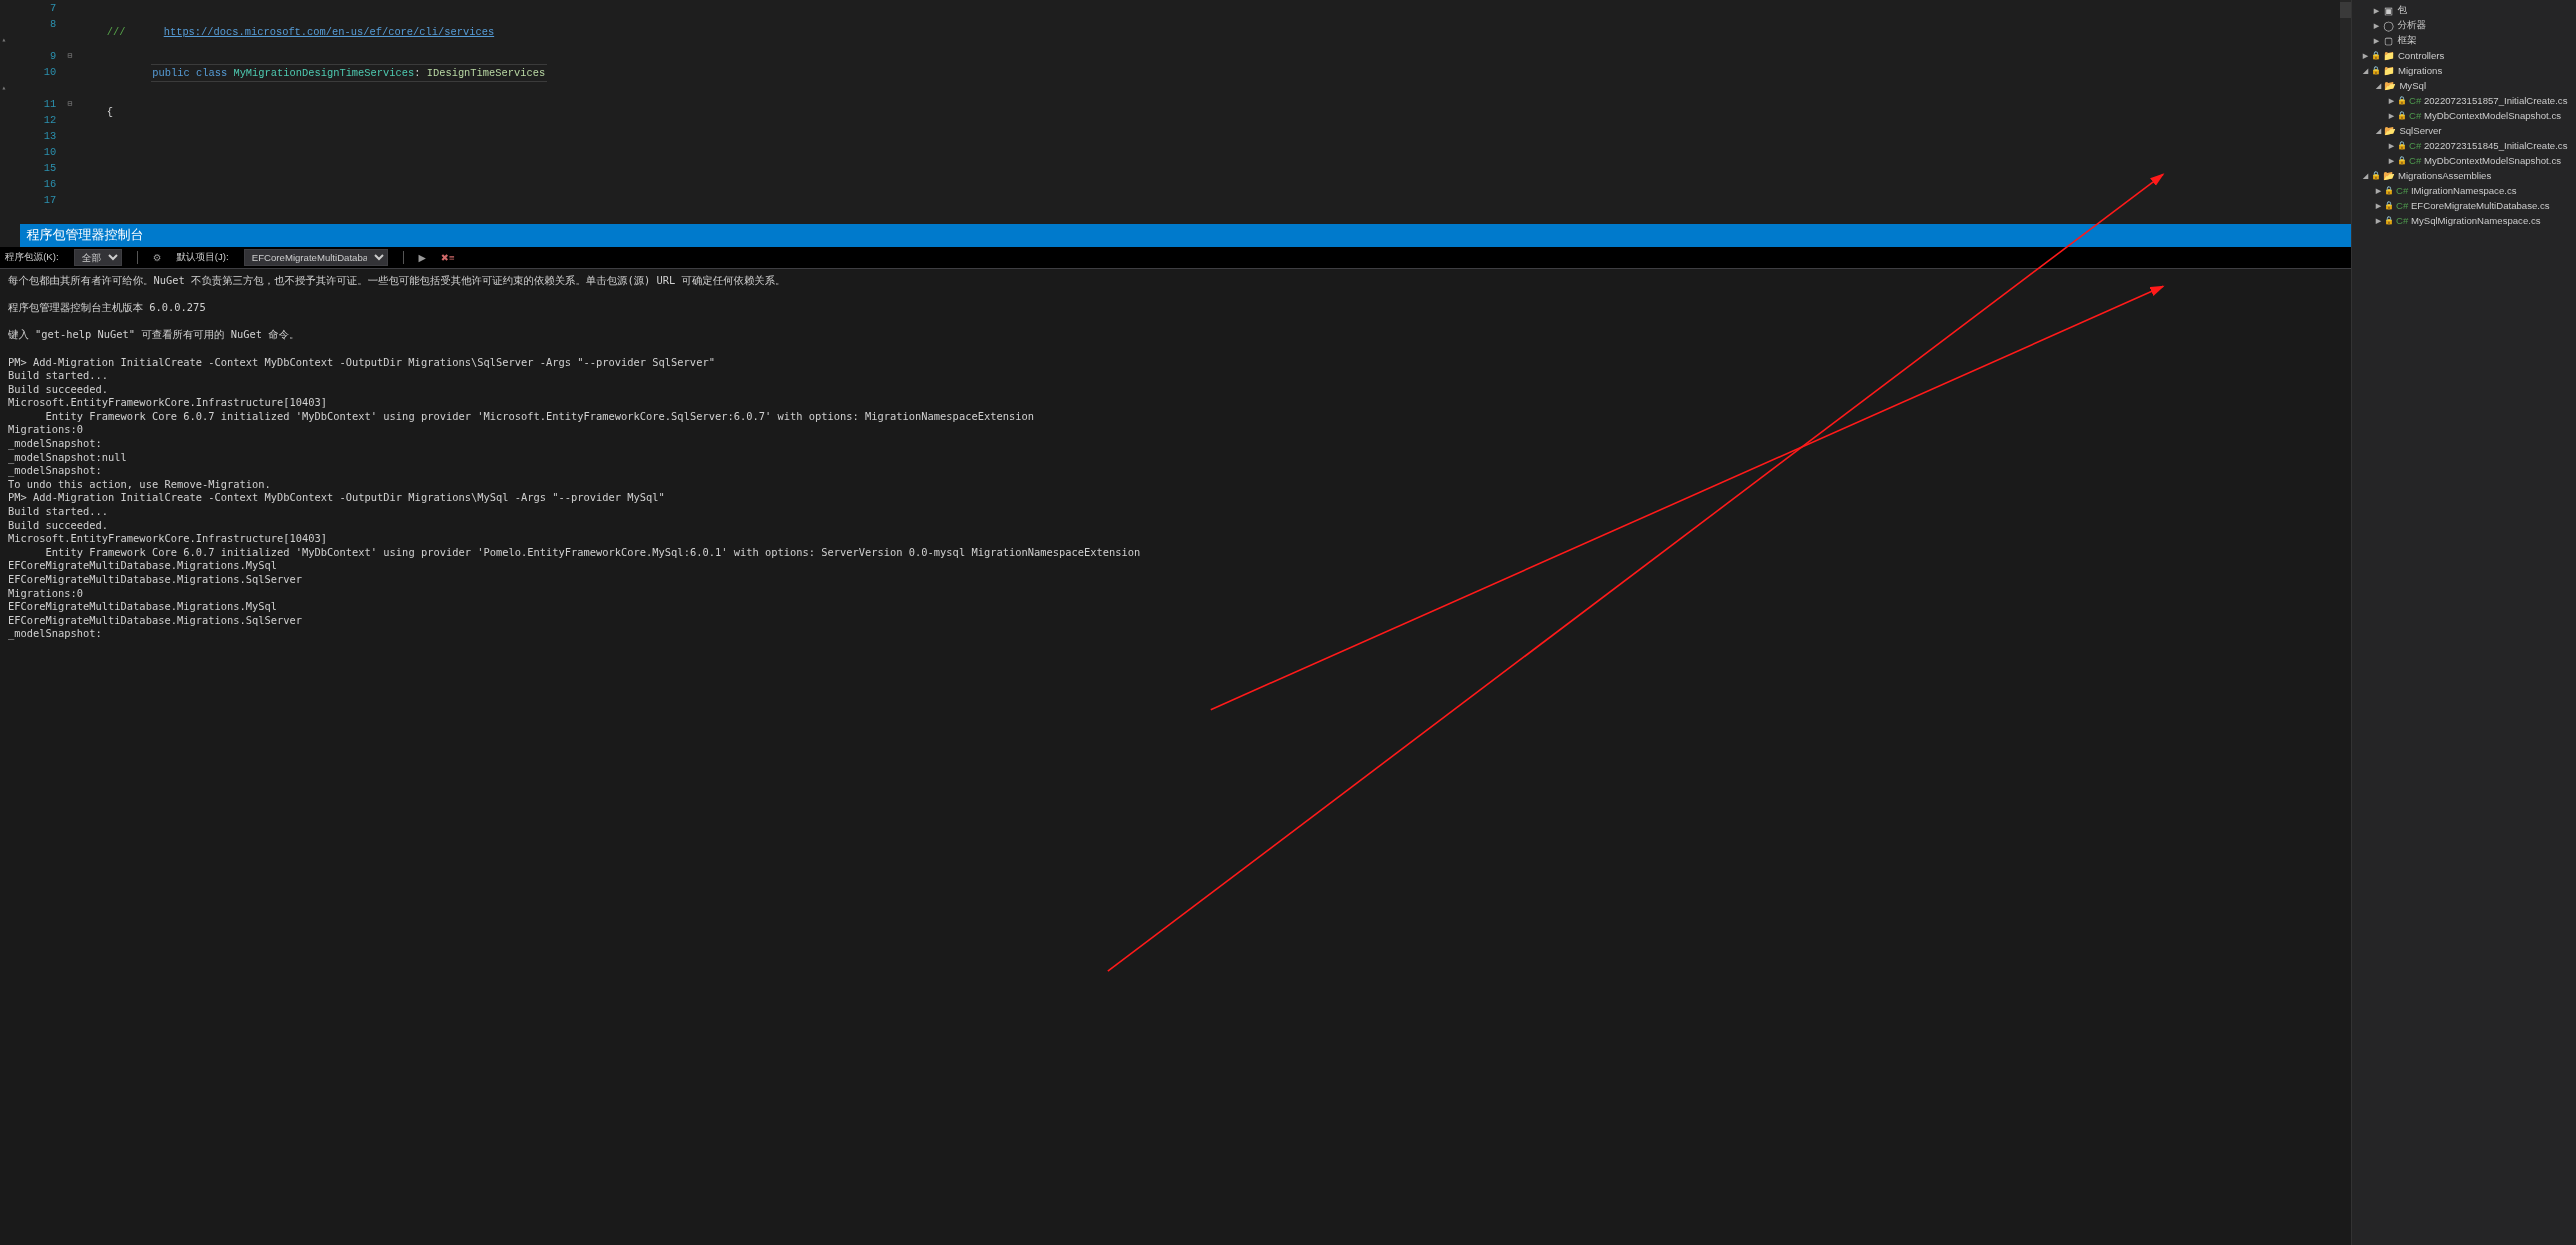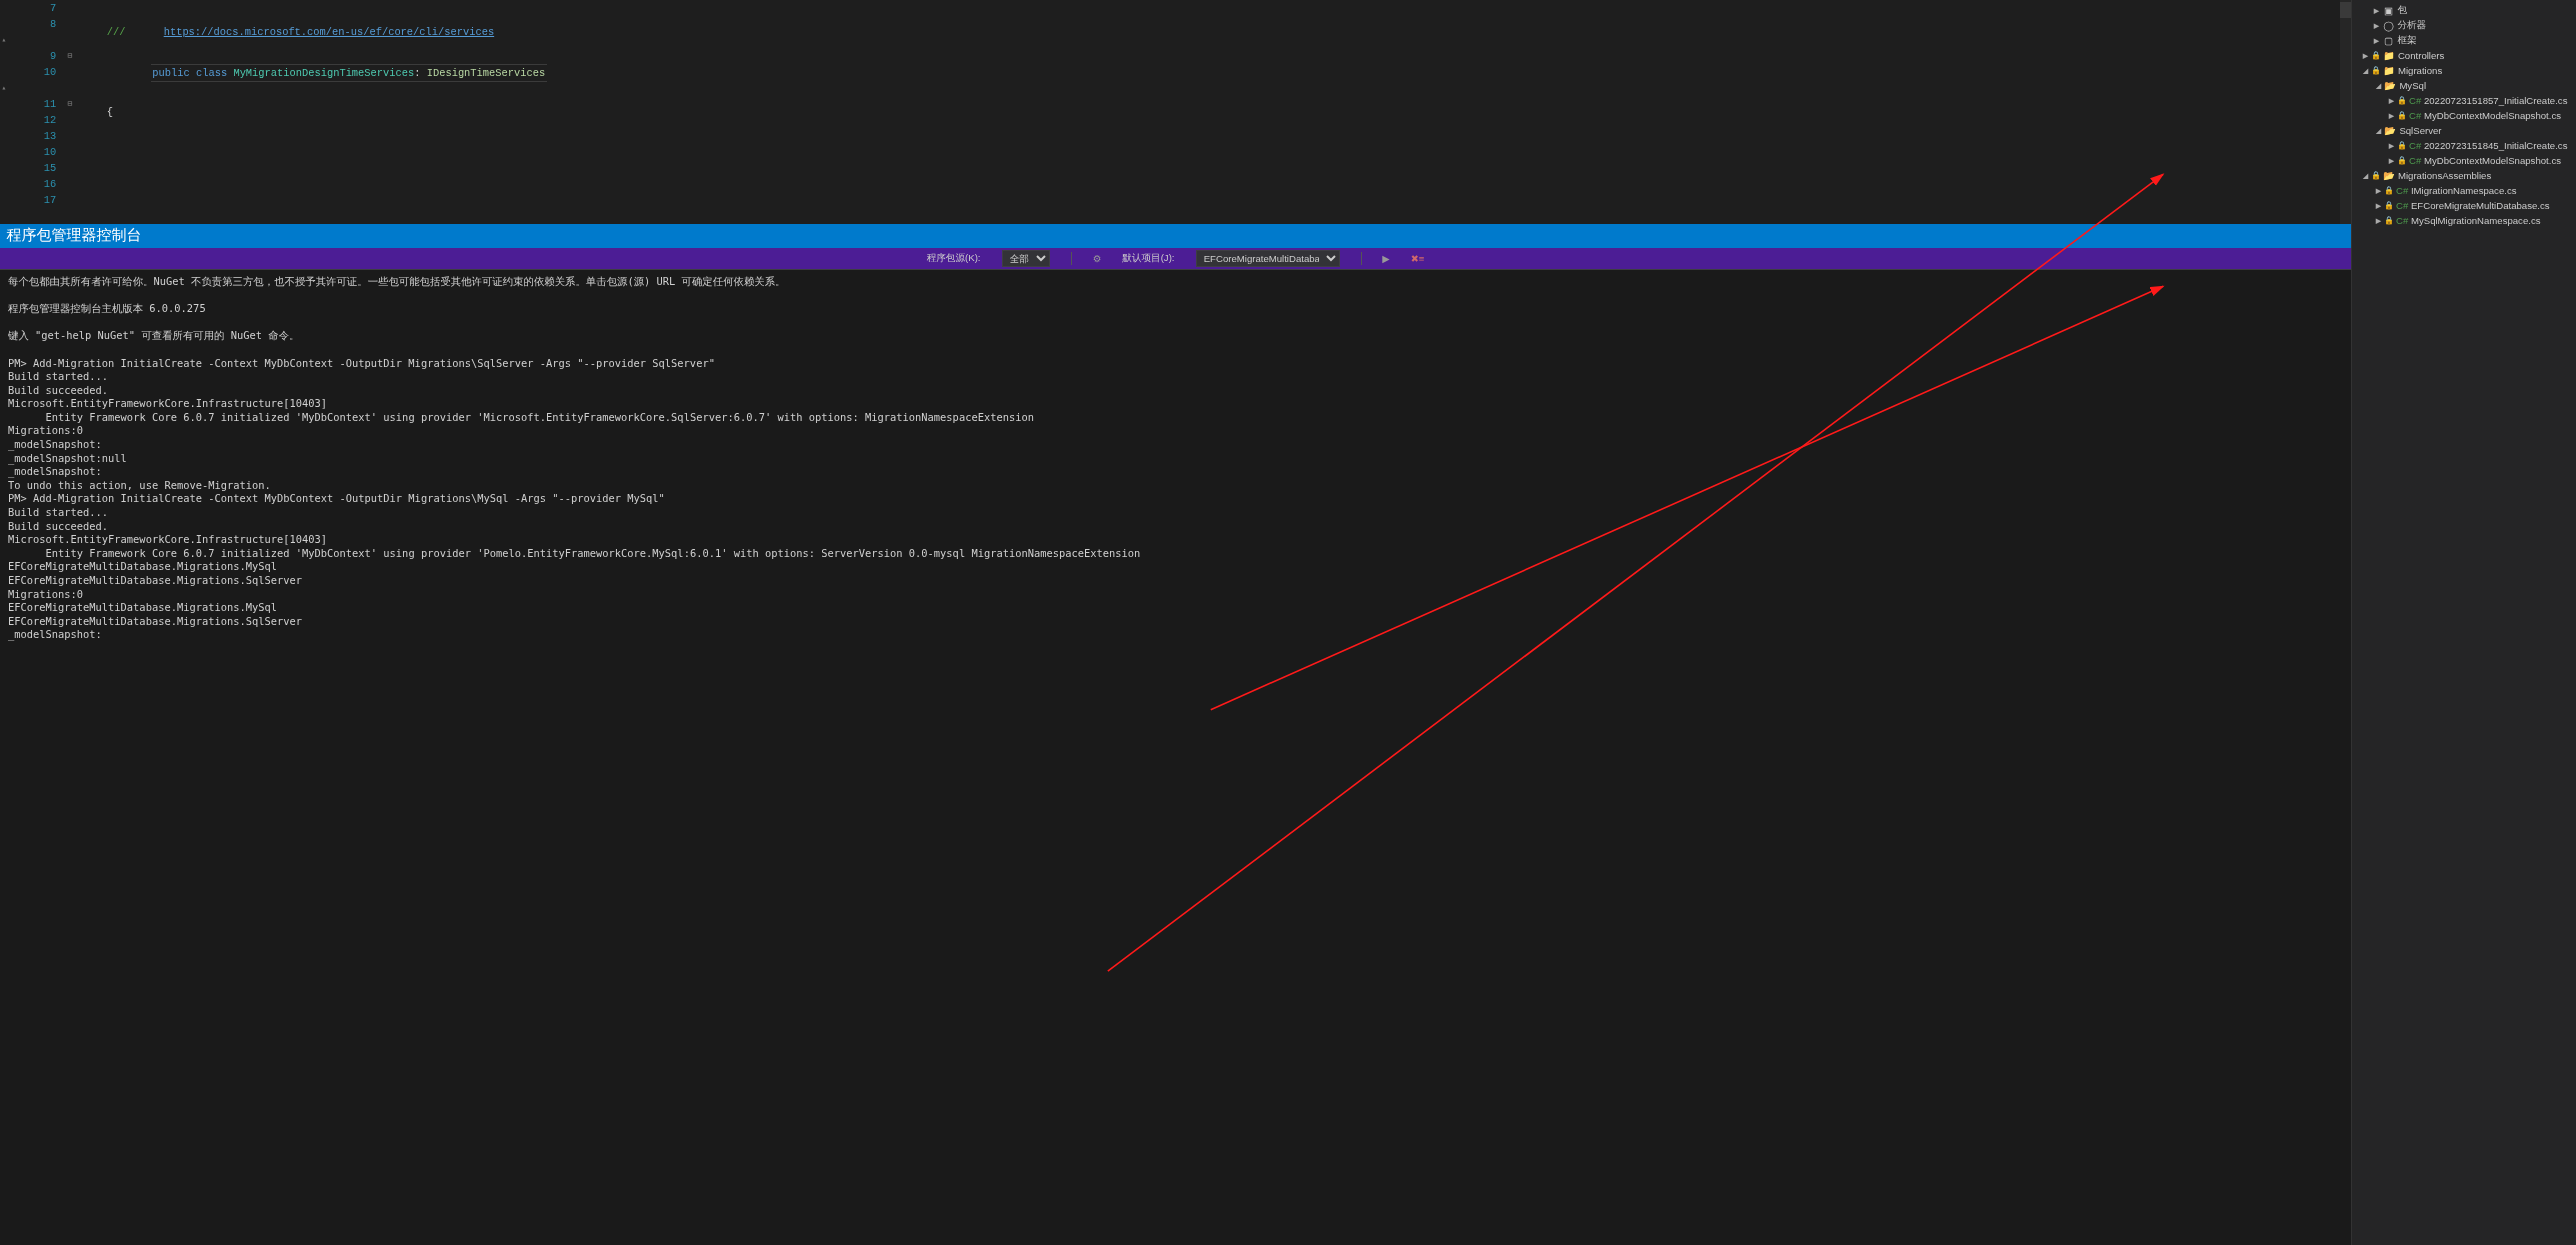--- a/index.html
+++ b/index.html
@@ -42,24 +42,24 @@
   .code .row{height:16px;line-height:16px;}
   .hl{background:#1e1e1e;border:0.8px solid #3b3b3b;border-left:none;border-right:none;display:inline-block;padding:0 1.6px;margin-left:44px;}
   .codelens{color:var(--codelens);font-size:8.8px;height:16px;line-height:16px;padding-left:32px;}
   .kw{color:var(--kw);}
   .type{color:var(--type);}
   .iface{color:var(--iface);}
   .comment{color:var(--comment);}
   .link{color:var(--link);text-decoration:underline;margin-left:32px;}
   .punct{color:var(--punct);}
   
-  .panel-title{background:var(--bg-panel-header);color:#fff;font-size:15px;padding:2.4px 6.4px;font-family:Liberation Sans, sans-serif;}
-  
-  .toolbar{background:#4c1d95;border-bottom:0.8px solid #3e3e42;display:flex;align-items:center;
-    padding:2.4px 4.8px;gap:21px;font-family:"Microsoft YaHei","Segoe UI",sans-serif;font-size:9.6px;color:#ccc;justify-content:center;}
+  .panel-title{background:var(--bg-panel-header);color:#fff;font-size:13px;padding:2.4px 6.4px;font-family:Liberation Sans, sans-serif;margin-left:20px;}
+  
+  .toolbar{background:#000000;border-bottom:0.8px solid #3e3e42;display:flex;align-items:center;
+    padding:2.4px 4.8px;gap:15px;font-family:"Microsoft YaHei","Segoe UI",sans-serif;font-size:9.6px;color:#ccc;}
   .toolbar select{background:#333337;color:#ccc;border:0.8px solid #3e3e42;font-size:9.6px;padding:0.8px 3.2px;}
   .toolbar .sep{width:0.8px;height:12.8px;background:#555;}
   .toolbar .icon{color:#999;cursor:pointer;}
   
   .console{flex:1;background:var(--bg-console);color:var(--fg-console);padding:4.8px 8px;
     font-family:"NSimSun","SimSun",Consolas,monospace;font-size:10.4px;line-height:13.6px;
     white-space:pre-wrap;overflow:auto;}
   
   .tree{padding:3.2px 0;font-family:"Segoe UI","Microsoft YaHei",sans-serif;color:#ccc;}
   .node{display:flex;align-items:center;height:15px;padding-right:3.2px;white-space:nowrap;cursor:pointer;}

